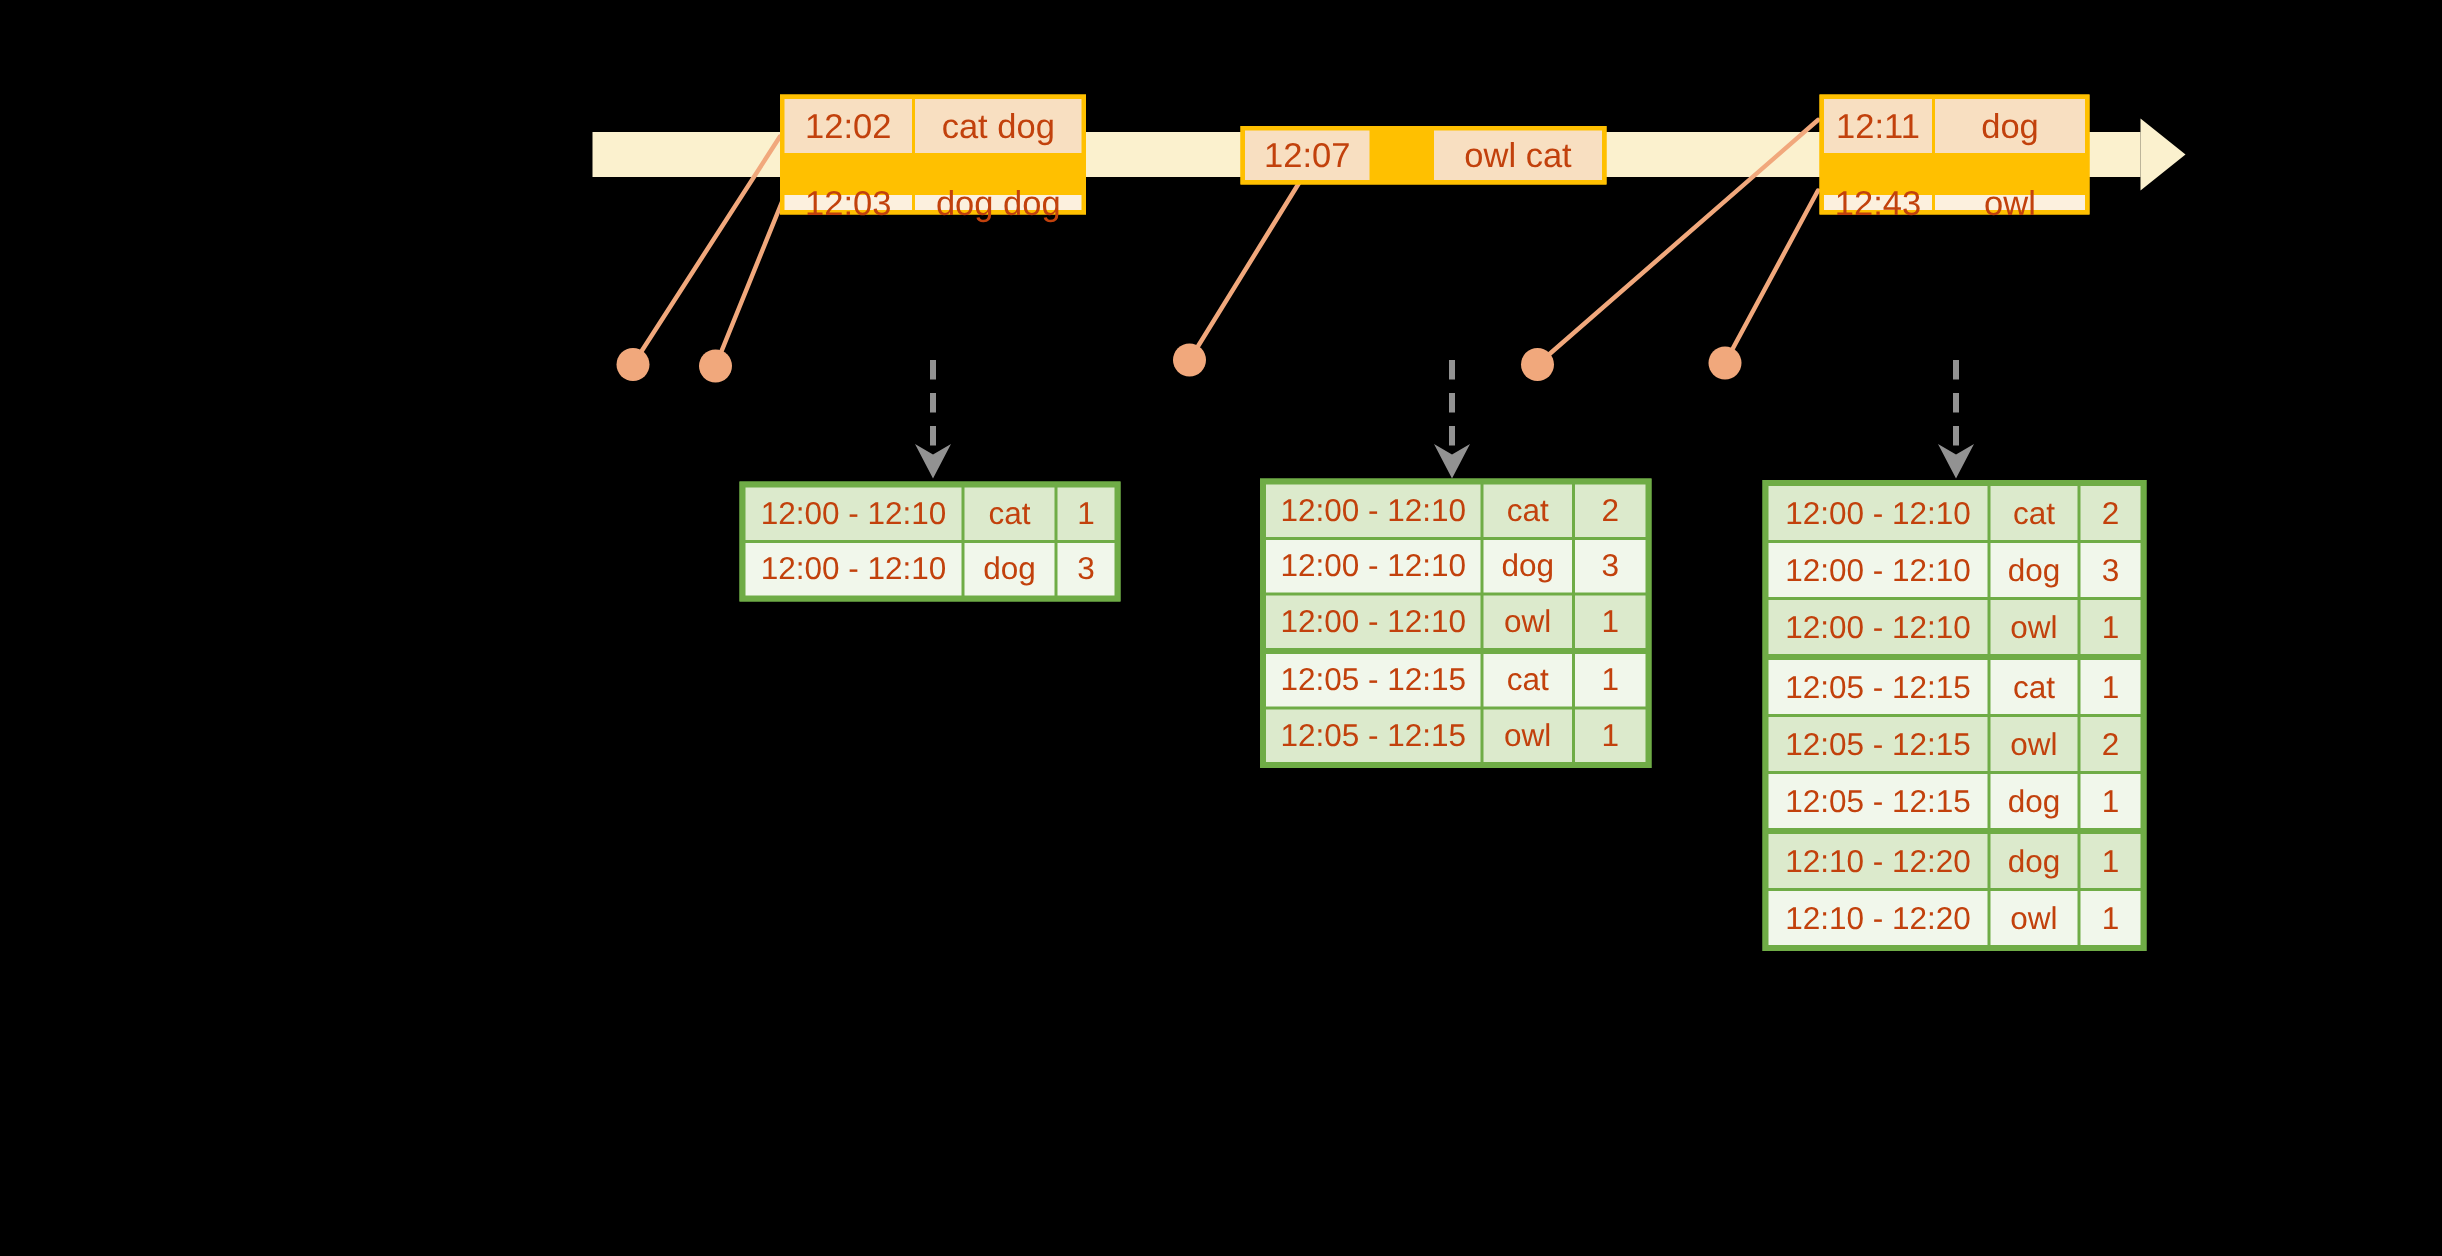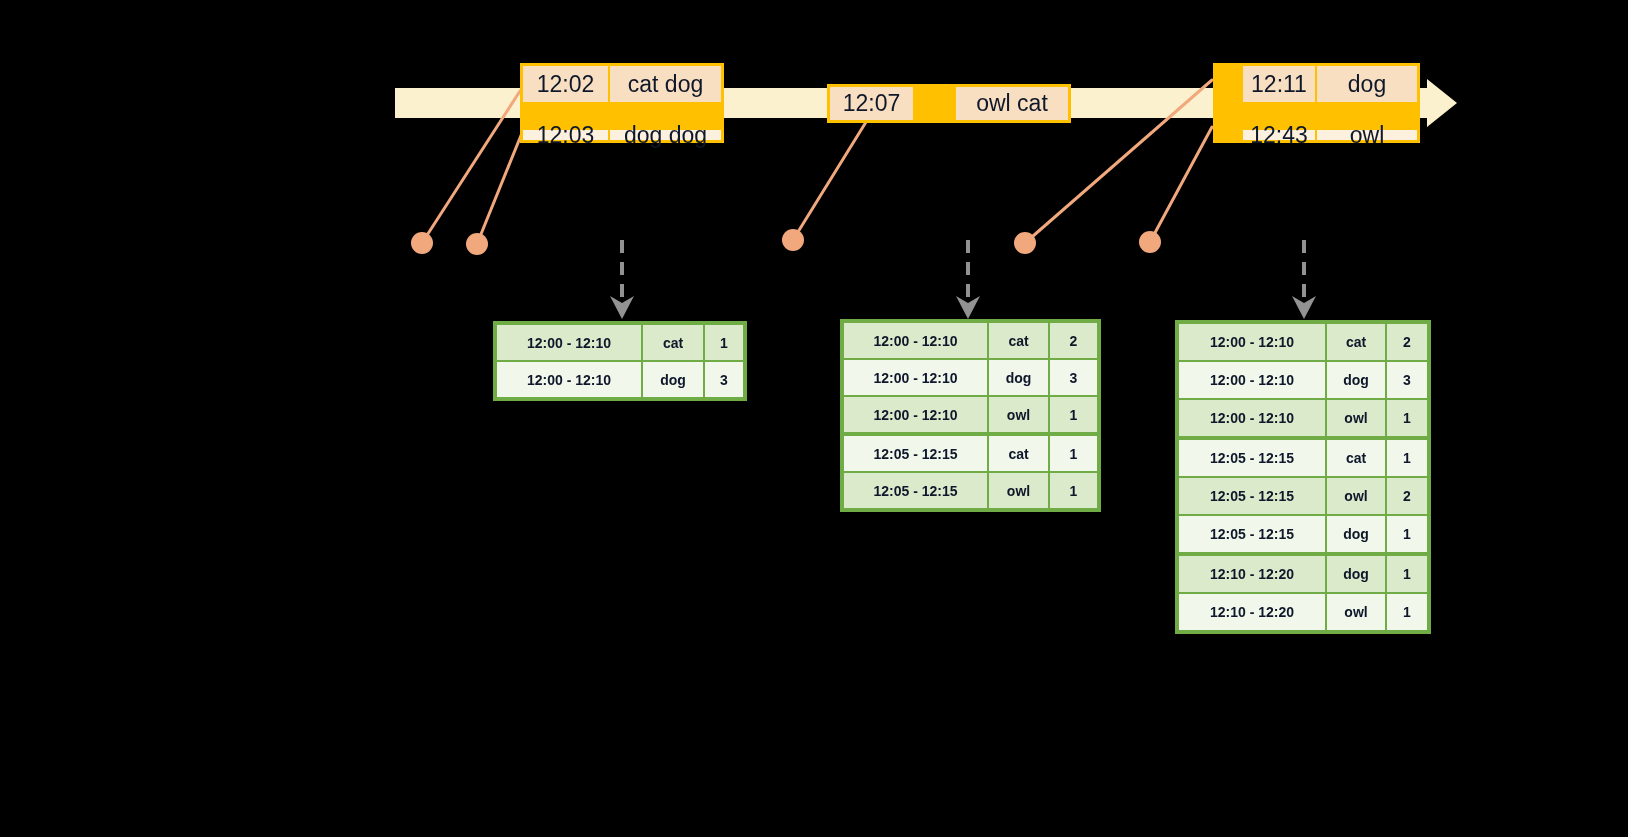--- a/index.html
+++ b/index.html
@@ -1,39 +1,39 @@
 <!DOCTYPE html>
 <html><head>
 <meta charset="utf-8">
 <title>Diagram</title>
 <style>
   html,body{margin:0;padding:0;background:#000;}
   #canvas{
     position:relative;width:1628px;height:837px;background:#000000;
-    font-family:"Liberation Sans","DejaVu Sans",sans-serif;color:#0f172a;overflow:hidden;
+    font-family:"Liberation Sans","DejaVu Sans",sans-serif;color:#c2410c;overflow:hidden;
   }
   
   .tl-shaft{position:absolute;left:395px;top:88px;width:1032px;height:30px;background:#FBF1CE;z-index:1;}
   .tl-head{position:absolute;left:1427px;top:79px;width:0;height:0;z-index:1;
     border-top:24px solid transparent;border-bottom:24px solid transparent;border-left:30px solid #FBF1CE;}
   
   .overlay{position:absolute;left:0;top:0;z-index:2;}
   
   .otable{position:absolute;z-index:3;display:grid;gap:2px;background:#FFC000;border:3px solid #FFC000;}
   .otable .cell{display:flex;align-items:center;justify-content:center;font-size:23px;line-height:1;}
   .peach{background:#F8DFC1;}
   .creamy{background:#FCF0DE;margin-top:26px;}
   #ot1{left:520px;top:63px;grid-template-columns:85px 111px;grid-auto-rows:36px;}
   #ot2{left:827px;top:84px;grid-template-columns:83px 112px;grid-auto-rows:33px;gap:43px;}
-  #ot3{left:1213px;top:63px;grid-template-columns:72px 100px;grid-auto-rows:36px;padding-left:27px;}
+  #ot3{left:1213px;top:63px;grid-template-columns:72px 100px;grid-auto-rows:36px;}
   
   .gtable{position:absolute;z-index:3;display:flex;flex-direction:column;gap:2px;background:#6FAC46;border:4px solid #6FAC46;}
   .grow{display:grid;gap:2px;}
   .grow.group-start{margin-top:2px;}
-  .grow .cell{display:flex;align-items:center;justify-content:center;font-size:14px;line-height:1;font-weight:bold;}
+  .grow .cell{display:flex;align-items:center;justify-content:center;font-size:21px;line-height:1;}
   .dark{background:#DCEACC;}
   .light{background:#F1F7EB;}
   #gt1{left:493px;top:321px;}
   #gt1 .grow{grid-template-columns:144px 60px 38px;grid-auto-rows:35px;}
   #gt2{left:840px;top:319px;}
   #gt2 .grow{grid-template-columns:143px 59px 47px;grid-auto-rows:35px;}
   #gt3{left:1175px;top:320px;}
   #gt3 .grow{grid-template-columns:146px 58px 40px;grid-auto-rows:36px;}
 </style>
 </head>

